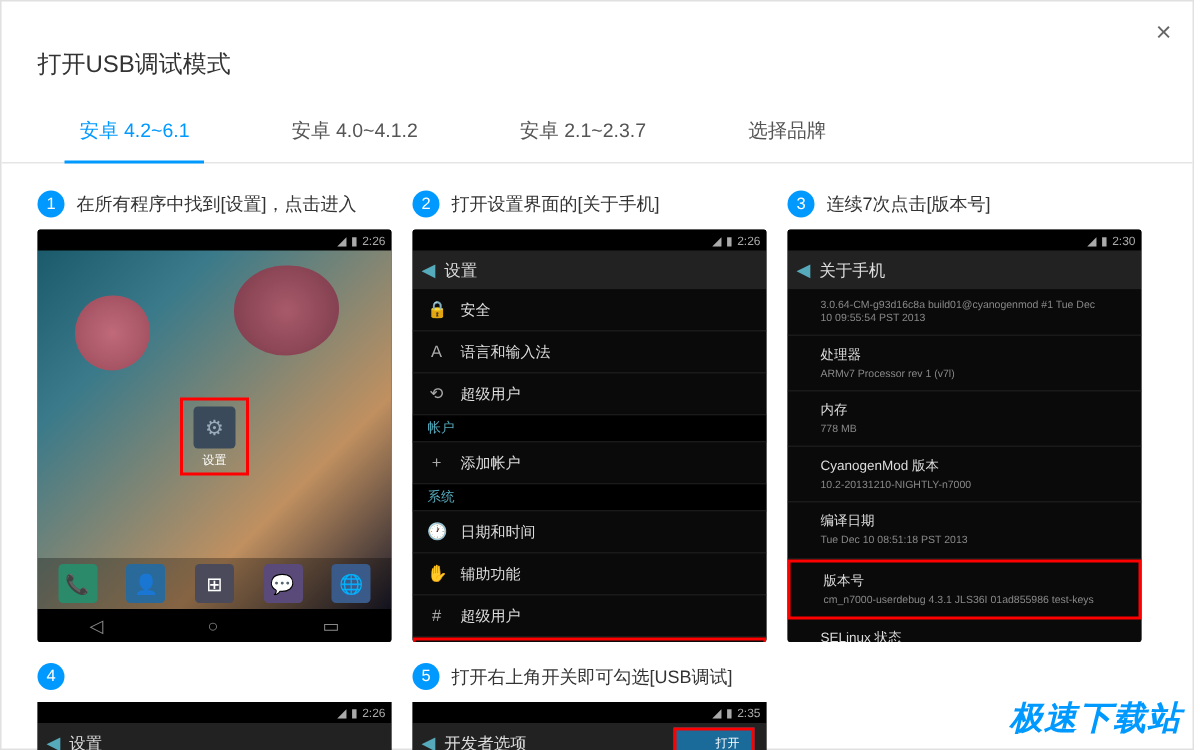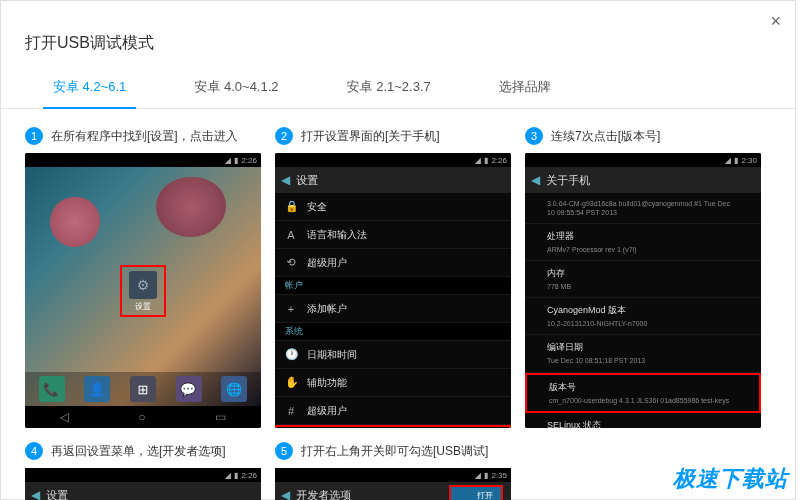--- a/index.html
+++ b/index.html
@@ -192,21 +192,20 @@
           <div class="ablock">
               <div class="t">SELinux 状态</div>
             </div>
         </div>
       </div>
     </div>
 
     <div class="step-low">
       <div class="step-head">
         <div class="step-num">4</div>
-        <div class="step-text">再返回设置菜单，选[开发者选项]</div>
       </div>
       <div class="phone-low">
         <div class="statusbar">
             <span>◢</span>
             <span>▮</span>
             <span>2:26</span>
           </div>
         <div class="shead">
             <span class="back">◀</span>
             <span>设置</span>

